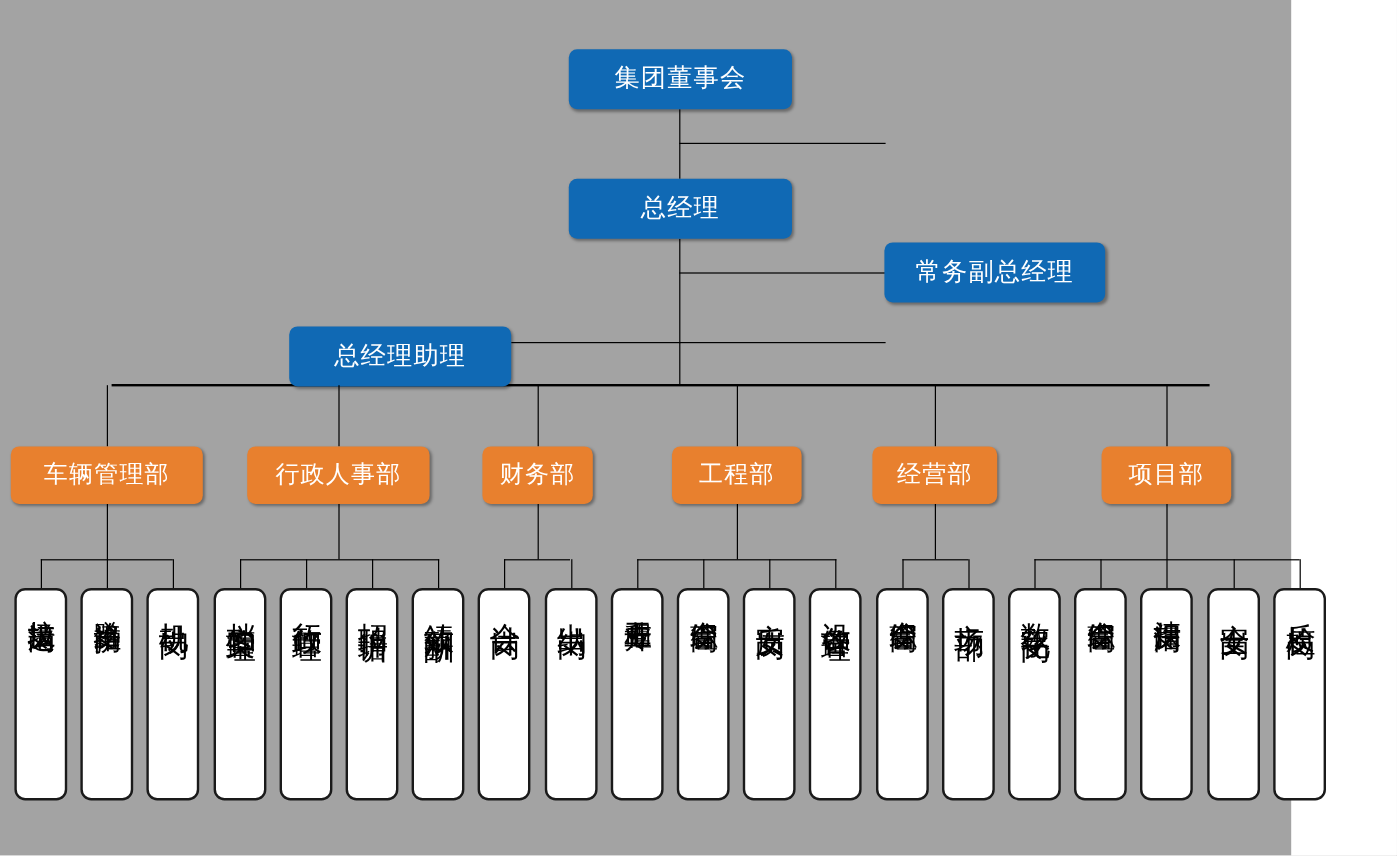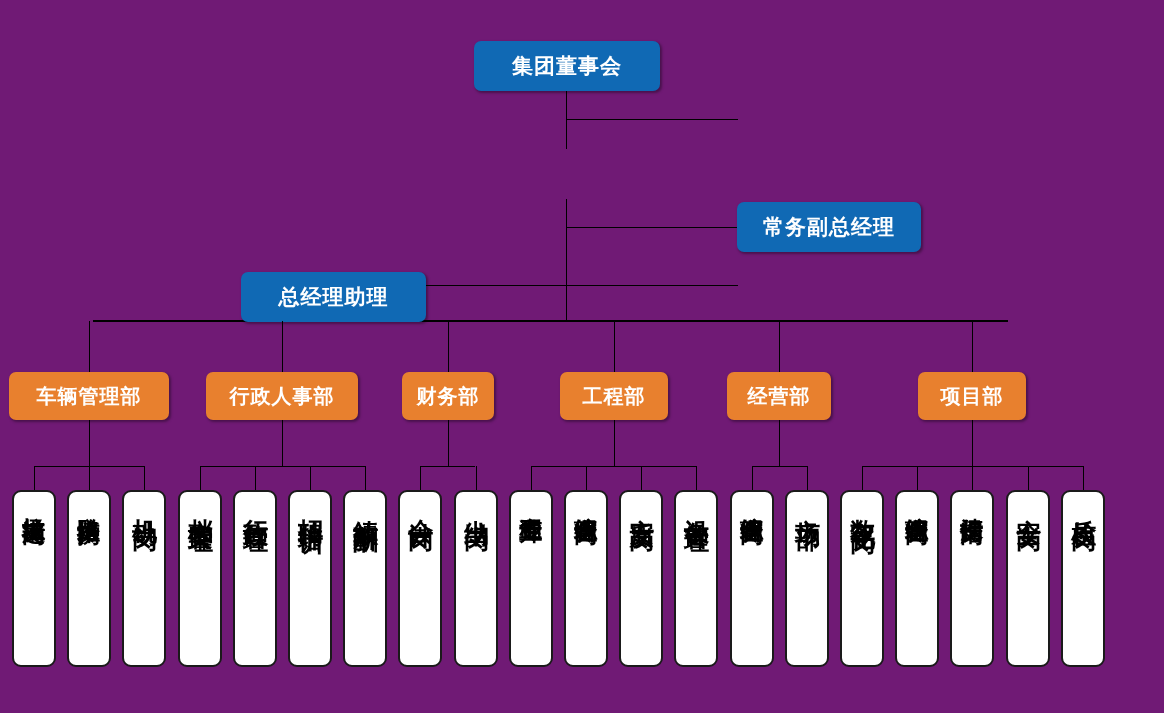--- a/index.html
+++ b/index.html
@@ -1,21 +1,21 @@
 <!DOCTYPE html>
 <html><head>
 <meta charset="utf-8">
 <title>组织机构图</title>
 <style>
   html,body{margin:0;padding:0;background:#ffffff;}
   body{
     font-family:"Liberation Sans","DejaVu Sans",sans-serif;
     width:1164px;height:713px;overflow:hidden;
   }
-  #stage{position:relative;width:1164px;height:713px;background:#701a75;font-weight:bold;}
+  #stage{position:relative;width:1076px;height:713px;background:#a3a3a3;}
 
   
   .line{position:absolute;background:#000000;}
   .line.v{width:1px;}
   .line.h{height:1px;}
 
   
   .node{
     position:absolute;
     box-sizing:border-box;
@@ -78,20 +78,23 @@
 
   <div class="line h" style="left:426px;top:285px;width:141px;"></div>
 
   <div class="line h" style="left:93px;top:320px;width:915px;height:2px;"></div>
 
   <div class="node blue" style="left:474px;top:41px;width:186px;height:50px;">
     <span>集团董事会</span>
   </div>
 
 
+  <div class="node blue" style="left:474px;top:149px;width:186px;height:50px;">
+    <span>总经理</span>
+  </div>
 
   <div class="node blue" style="left:737px;top:202px;width:184px;height:50px;">
     <span>常务副总经理</span>
   </div>
 
 
   <div class="node blue" style="left:241px;top:260px;width:185px;height:50px;margin-top:12px;">
     <span>总经理助理</span>
   </div>
 

